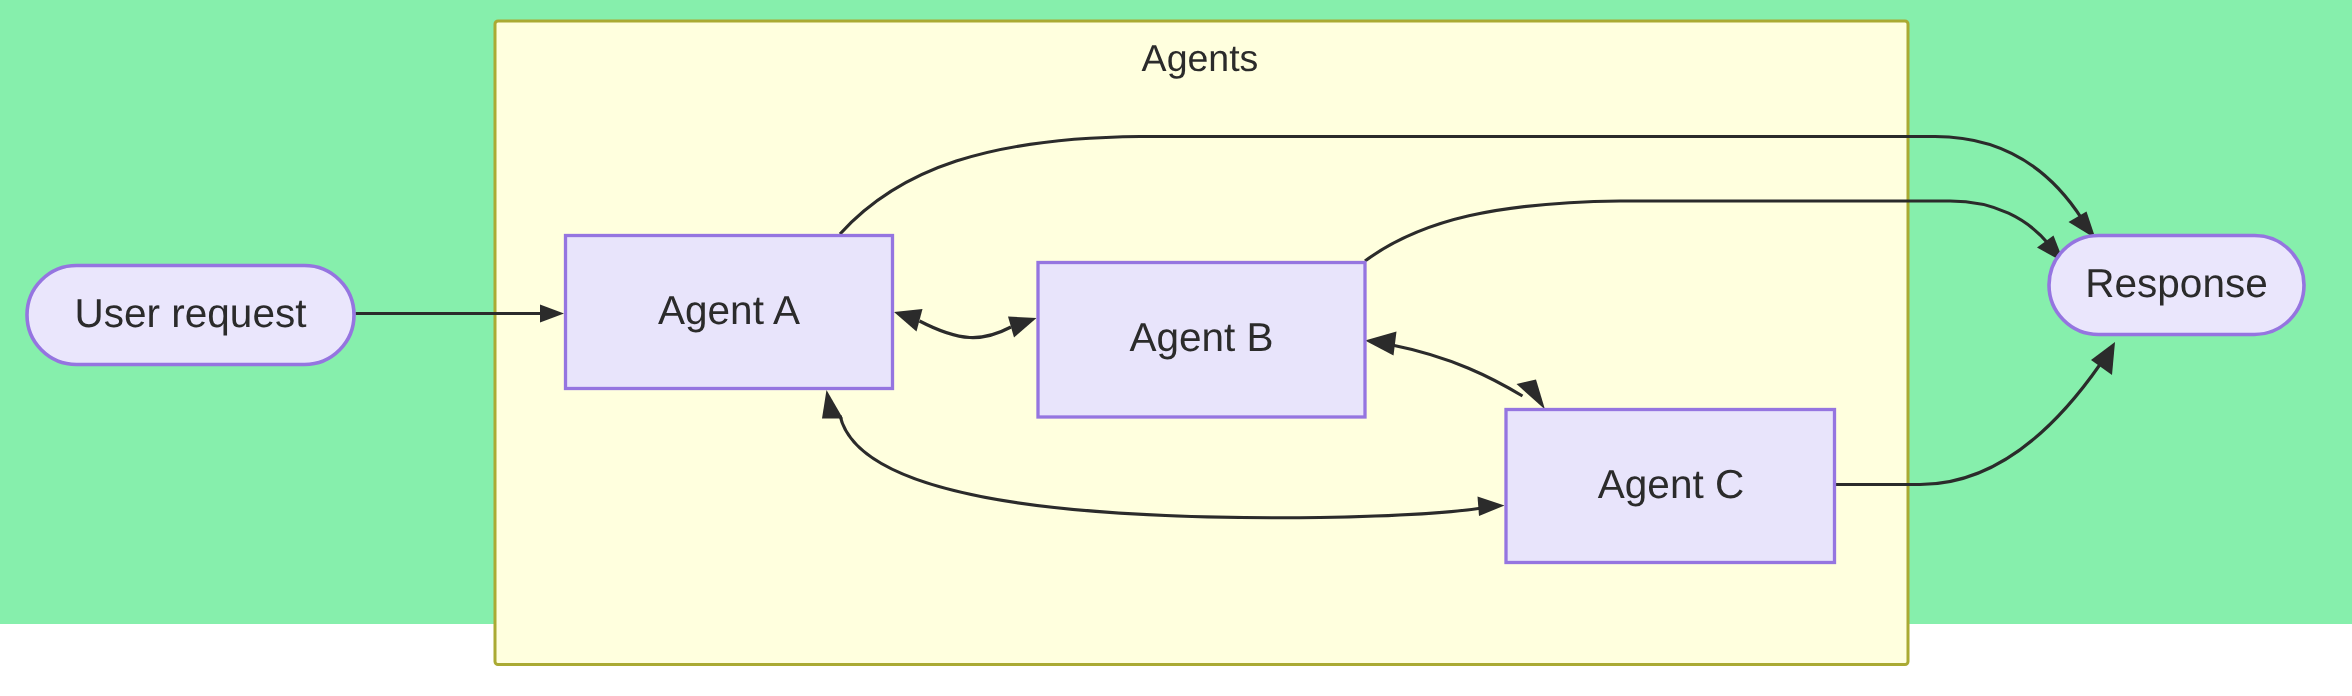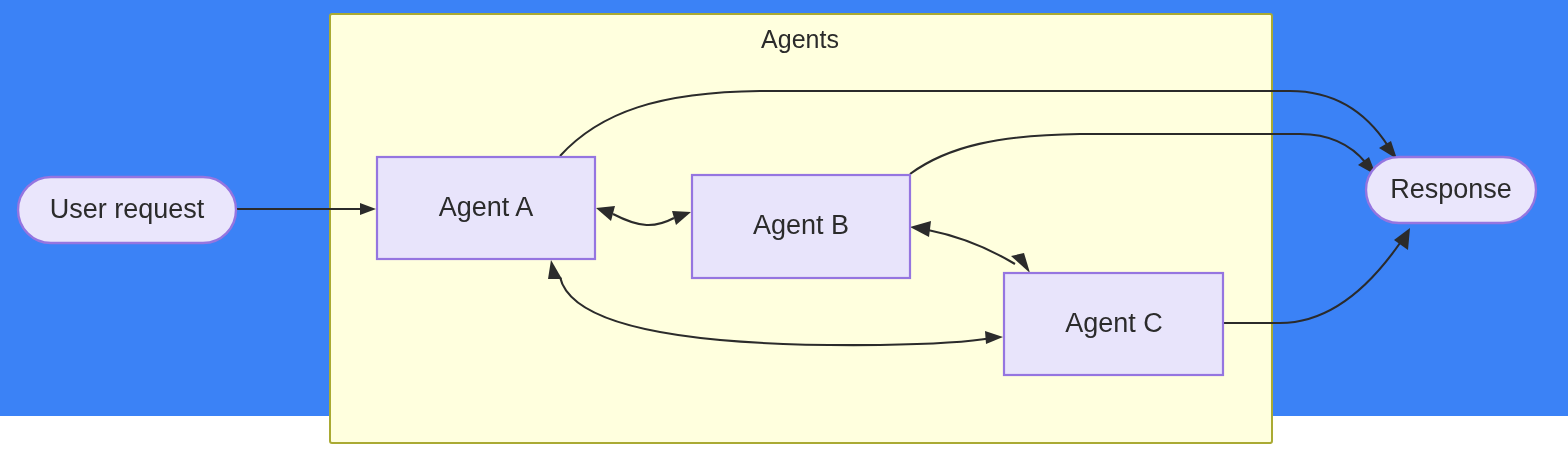--- a/index.html
+++ b/index.html
@@ -10,21 +10,21 @@
   body {
     width: 1568px;
     height: 464px;
     font-family: "Liberation Sans", sans-serif;
     overflow: hidden;
   }
   #diagram-root {
     position: relative;
     width: 1568px;
     height: 416px;
-    background: #3b82f6;
+    background: #86efac;
   }
   #diagram-svg {
     position: absolute;
     top: 0;
     left: 0;
     width: 1568px;
     height: 464px;
     display: block;
   }
   .node-label {

